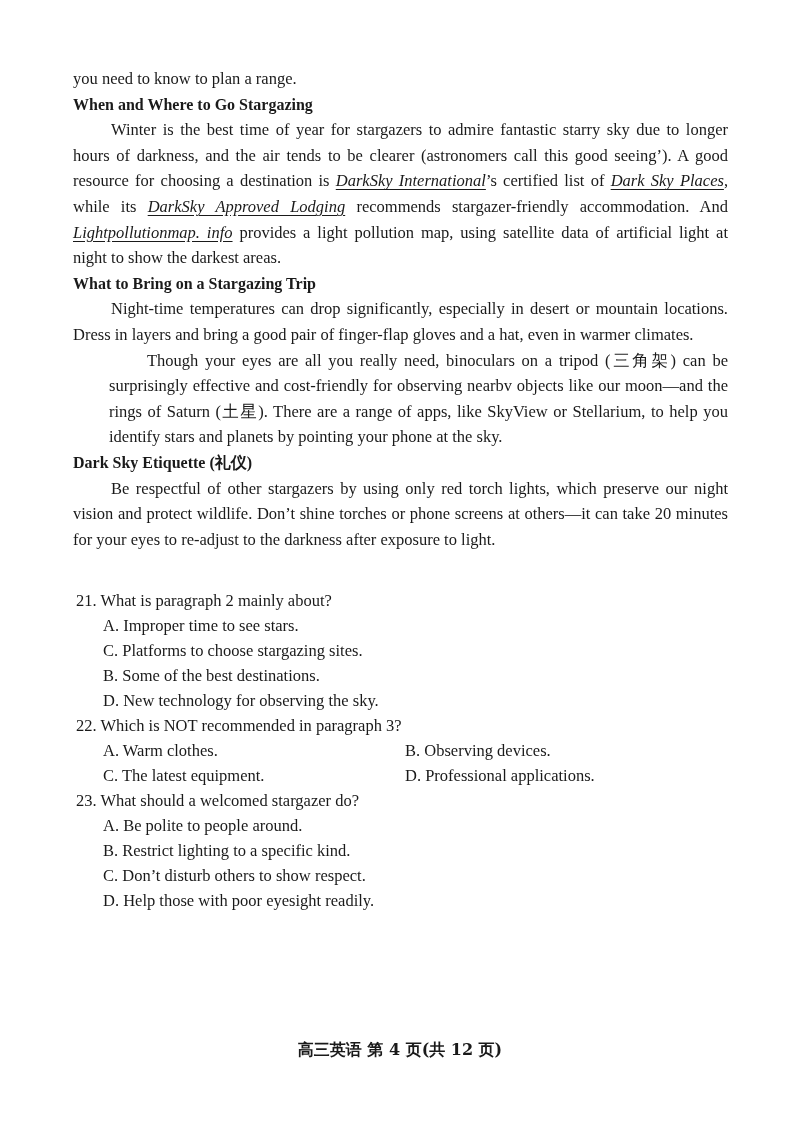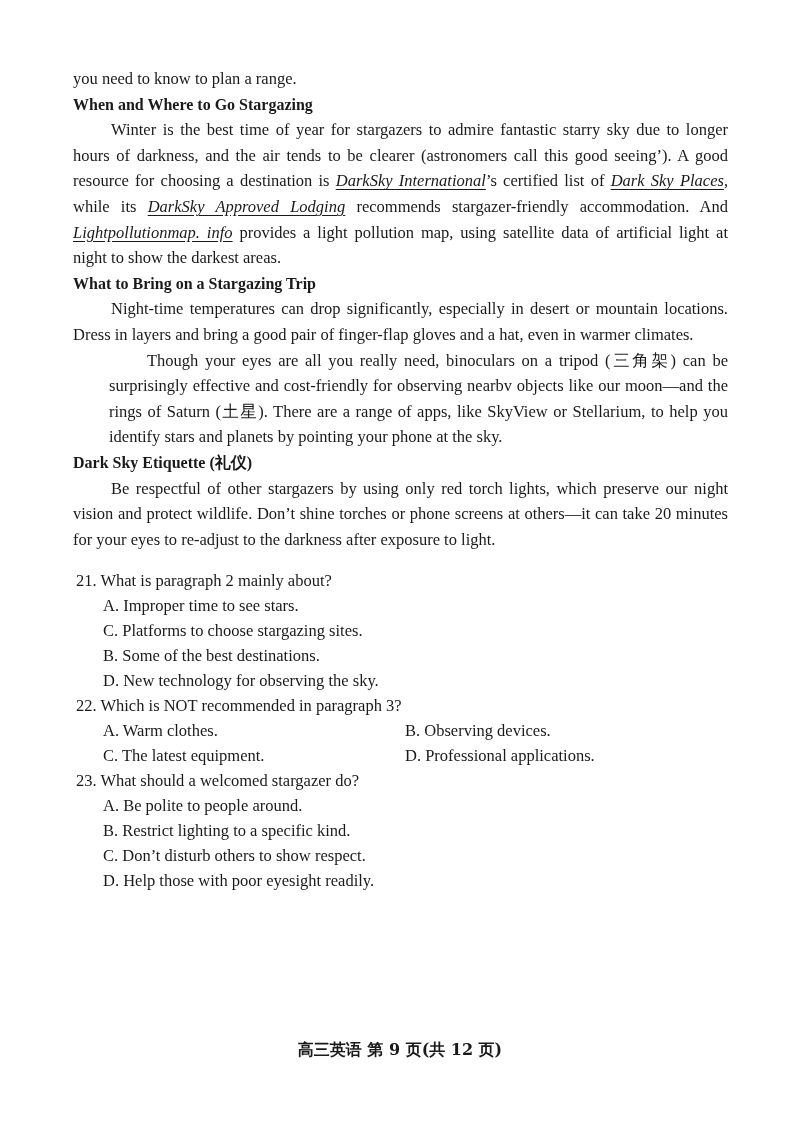--- a/index.html
+++ b/index.html
@@ -7,21 +7,21 @@
     width: 800px; height: 1131px; position: relative; overflow: hidden;
     font-family: "Liberation Serif", "DejaVu Serif", serif;
     color: #1a1a1a;
   }
   .page { position: absolute; left: 73px; top: 66px; width: 655px; }
   .line { font-size: 16.5px; line-height: 25.6px; white-space: nowrap; }
   .heading { font-weight: bold; font-size: 16px; line-height: 25.6px; margin: 0; }
   .para { font-size: 16.5px; line-height: 25.6px; text-align: justify; margin: 0; }
   .para p { margin: 0; }
   .link { font-style: italic; text-decoration: underline; text-underline-offset: 3px; }
-  .questions { margin-top: 16px; }
+  .questions { margin-top: 36px; }
   .q { font-size: 16.5px; line-height: 25px; }
   .q-stem { padding-left: 3px; }
   .opt { padding-left: 30px; }
   .opt-row { display: flex; }
   .opt-row .opt { width: 302px; }
   .opt-row .opt2 { padding-left: 0; }
   .footer {
     position: absolute; left: 0; width: 800px; top: 1040px;
     text-align: center; font-size: 16px; font-weight: bold;
     font-family: "DejaVu Serif", serif;
@@ -75,13 +75,13 @@
     <div class="q">
       <div class="q-stem"><span>23.</span> <span>What should a welcomed stargazer do?</span></div>
       <div class="opt">A. Be polite to people around.</div>
       <div class="opt">B. Restrict lighting to a specific kind.</div>
       <div class="opt">C. Don’t disturb others to show respect.</div>
       <div class="opt">D. Help those with poor eyesight readily.</div>
     </div>
   </div>
 </div>
 
-<div class="footer">高三英语   第 9 页(共 12 页)</div>
+<div class="footer">高三英语   第 4 页(共 12 页)</div>
 
 </body></html>

